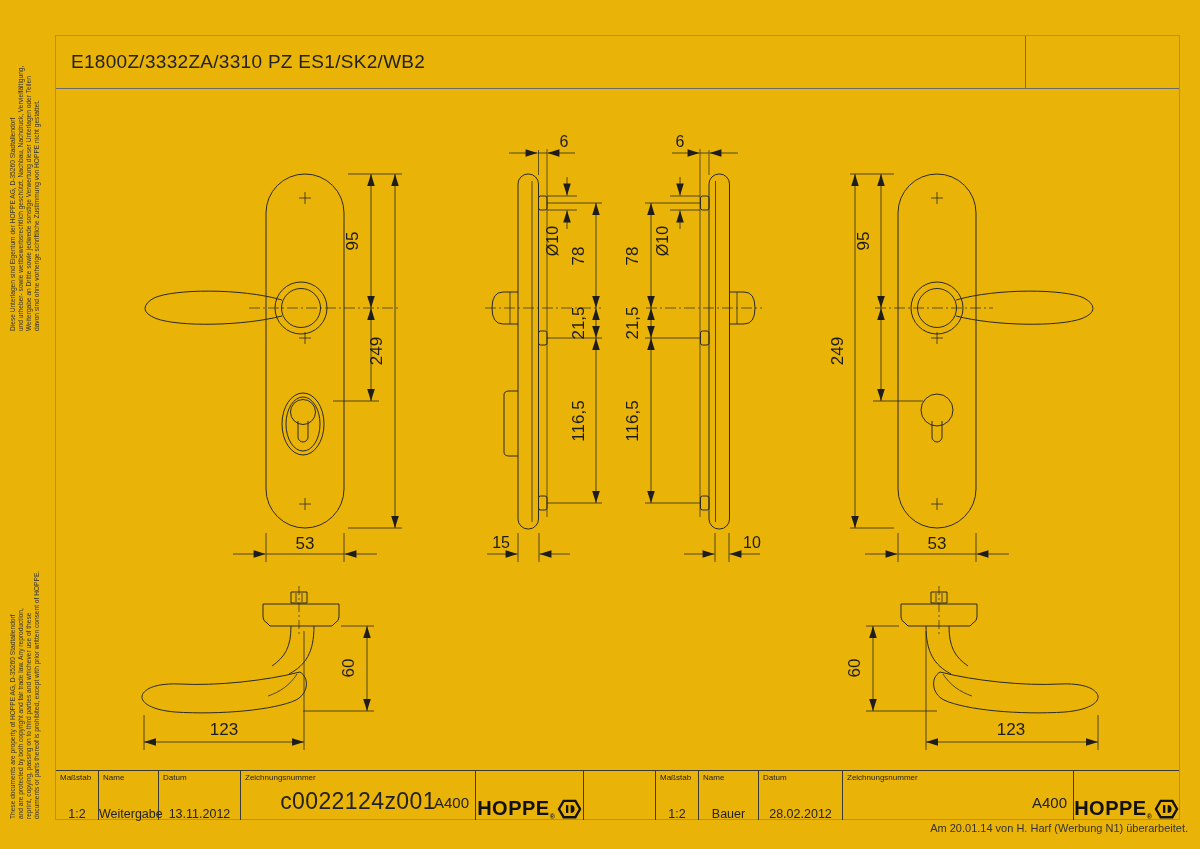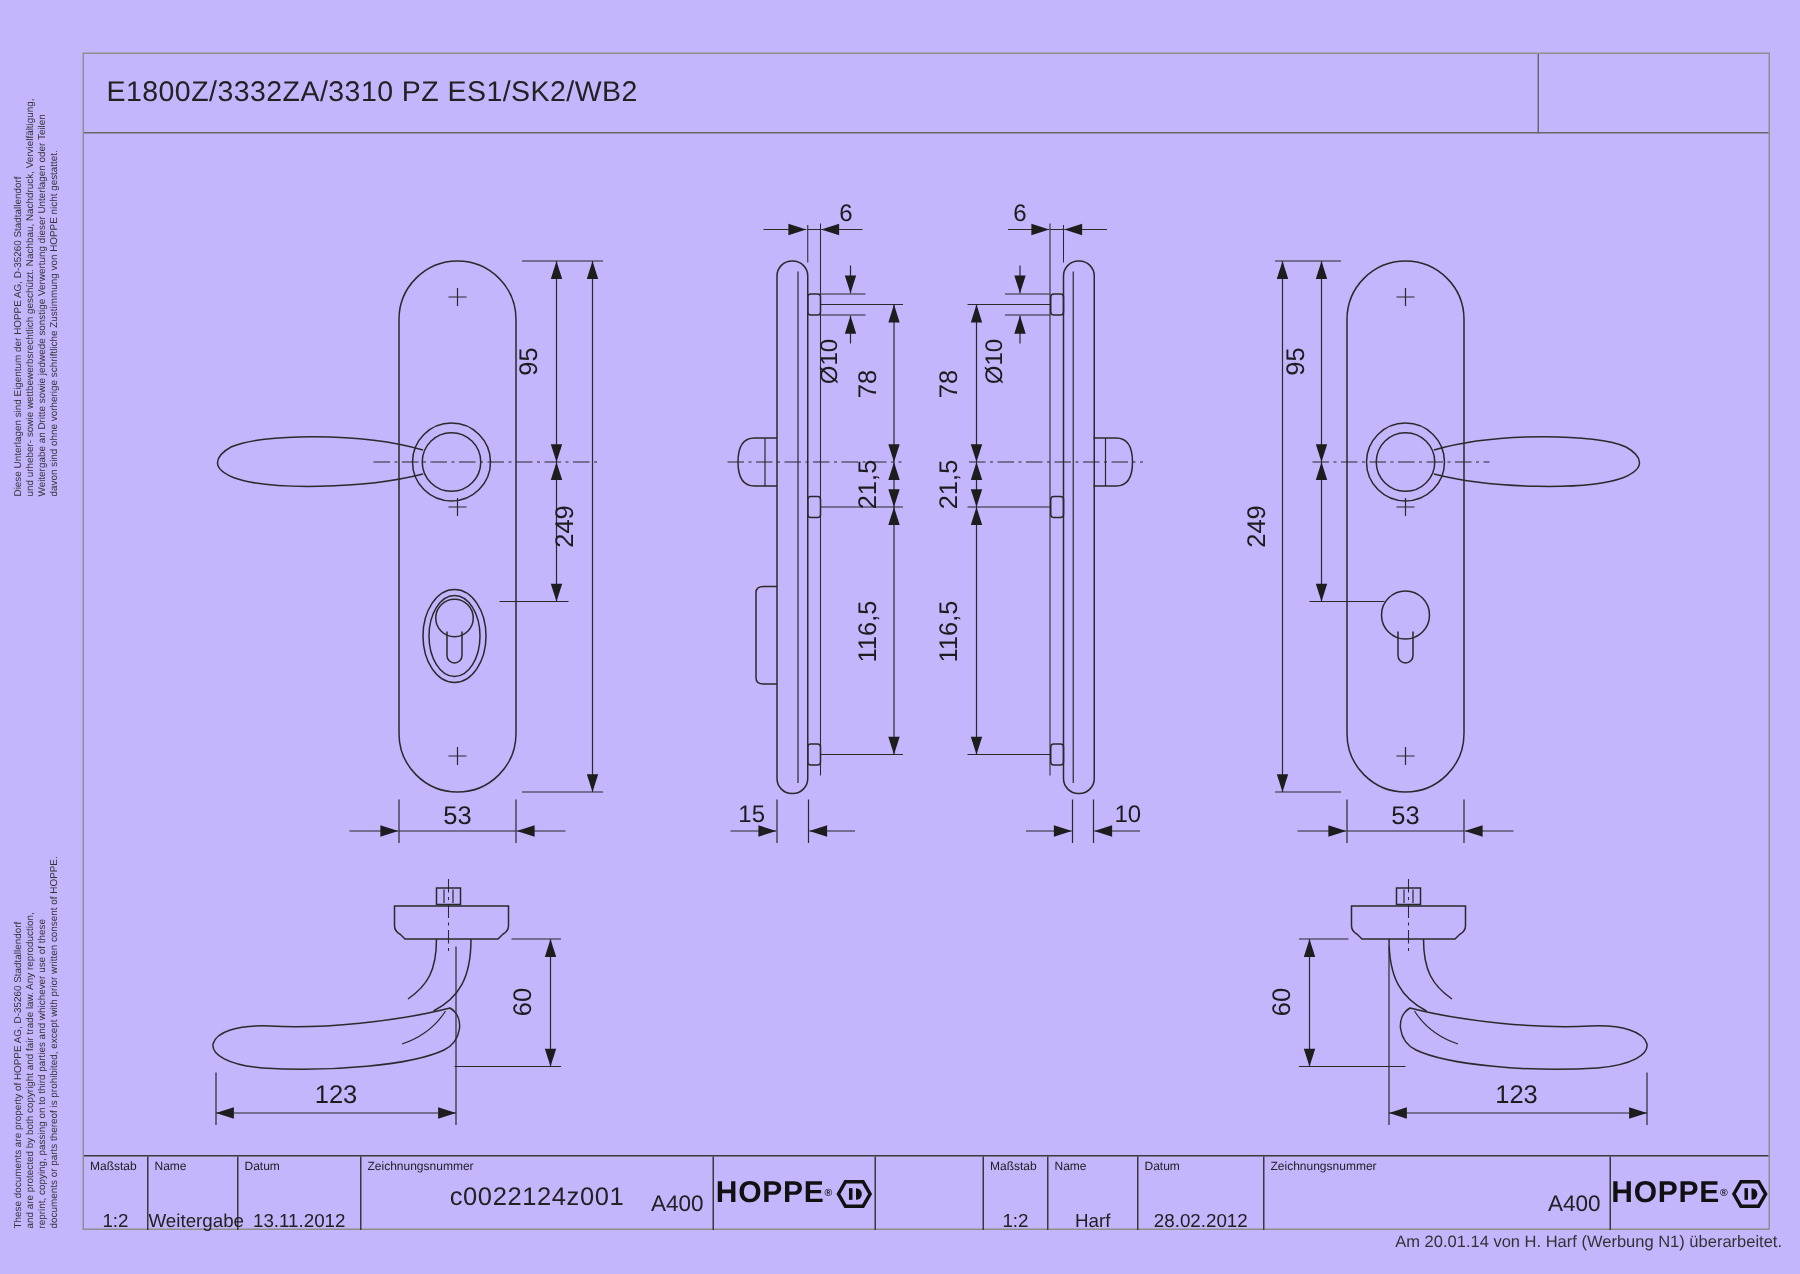--- a/index.html
+++ b/index.html
@@ -1,36 +1,36 @@
 <!DOCTYPE html>
 <html><head>
 <meta charset="utf-8">
 <style>
   html,body{margin:0;padding:0;background:#fff;}
-  .sheet{position:relative;width:1200px;height:849px;background:#c4b5fd;overflow:hidden;
+  .sheet{position:relative;width:1200px;height:849px;background:#eab308;overflow:hidden;
          font-family:"Liberation Sans",sans-serif;color:#222;}
   .margin-note{position:absolute;transform:rotate(-90deg);transform-origin:0 0;
                font-size:6.6px;line-height:7.9px;color:#333;white-space:nowrap;}
   .frame{position:absolute;left:55px;top:35px;width:1125px;height:785px;
          border:1px solid #8f8f8f;box-sizing:border-box;}
   .titlebar{position:absolute;left:0;top:0;width:100%;height:53px;
             border-bottom:1px solid #6a6a6a;box-sizing:border-box;}
   .titlebar-divider{position:absolute;left:969px;top:0;width:1px;height:53px;background:#6a6a6a;}
   .title-text{position:absolute;left:15px;top:15px;font-size:19px;letter-spacing:.3px;color:#222;}
   .cad{position:absolute;left:0;top:53px;}
   .cad line,.cad path,.cad rect,.cad circle,.cad ellipse{vector-effect:non-scaling-stroke;}
   .tbrow{position:absolute;left:0;top:734px;width:1123px;height:49px;
          border-top:1px solid #3a3a3a;box-sizing:border-box;}
   .tb-cell{position:absolute;top:0;height:49px;border-right:1px solid #3a3a3a;box-sizing:border-box;}
   .tb-cell.last{border-right:none;}
   .tb-label{font-size:8px;color:#222;padding:2px 0 0 4px;white-space:nowrap;overflow:hidden;}
   .tb-value{text-align:center;font-size:12.5px;margin-top:25px;white-space:nowrap;}
-  .tb-dno{font-size:17px;letter-spacing:.4px;margin-top:6px;}
+  .tb-dno{font-size:23px;letter-spacing:.4px;margin-top:6px;}
   .tb-code{position:absolute;right:6px;bottom:9px;font-size:15px;}
-  .hoppe-cell{display:flex;align-items:center;justify-content:center;height:100%;}
+  .hoppe-cell{display:flex;align-items:flex-end;justify-content:center;height:100%;}
   .hoppe-word{font-size:20px;font-weight:bold;letter-spacing:.5px;color:#111;}
   .hoppe-reg{font-size:7px;vertical-align:top;font-weight:bold;}
   .hoppe-hex{margin-left:2px;}
   .footer-note{position:absolute;right:12px;top:822px;font-size:11px;color:#333;}
   svg text{font-family:"Liberation Sans",sans-serif;fill:#1d1d1d;}
 </style>
 </head>
 <body>
 
 <div class="sheet">
@@ -278,21 +278,21 @@
         </div>
       </div>
       <div class="tb-cell" style="left:528px;width:72px;"></div>
 
       <div class="tb-cell" style="left:600px;width:43px;">
         <div class="tb-label">Maßstab</div>
         <div class="tb-value">1:2</div>
       </div>
       <div class="tb-cell" style="left:643px;width:60px;">
         <div class="tb-label">Name</div>
-        <div class="tb-value">Harf</div>
+        <div class="tb-value">Bauer</div>
       </div>
       <div class="tb-cell" style="left:703px;width:84px;">
         <div class="tb-label">Datum</div>
         <div class="tb-value">28.02.2012</div>
       </div>
       <div class="tb-cell" style="left:787px;width:231px;">
         <div class="tb-label">Zeichnungsnummer</div>
         <div class="tb-code">A400</div>
       </div>
       <div class="tb-cell last" style="left:1018px;width:105px;">

